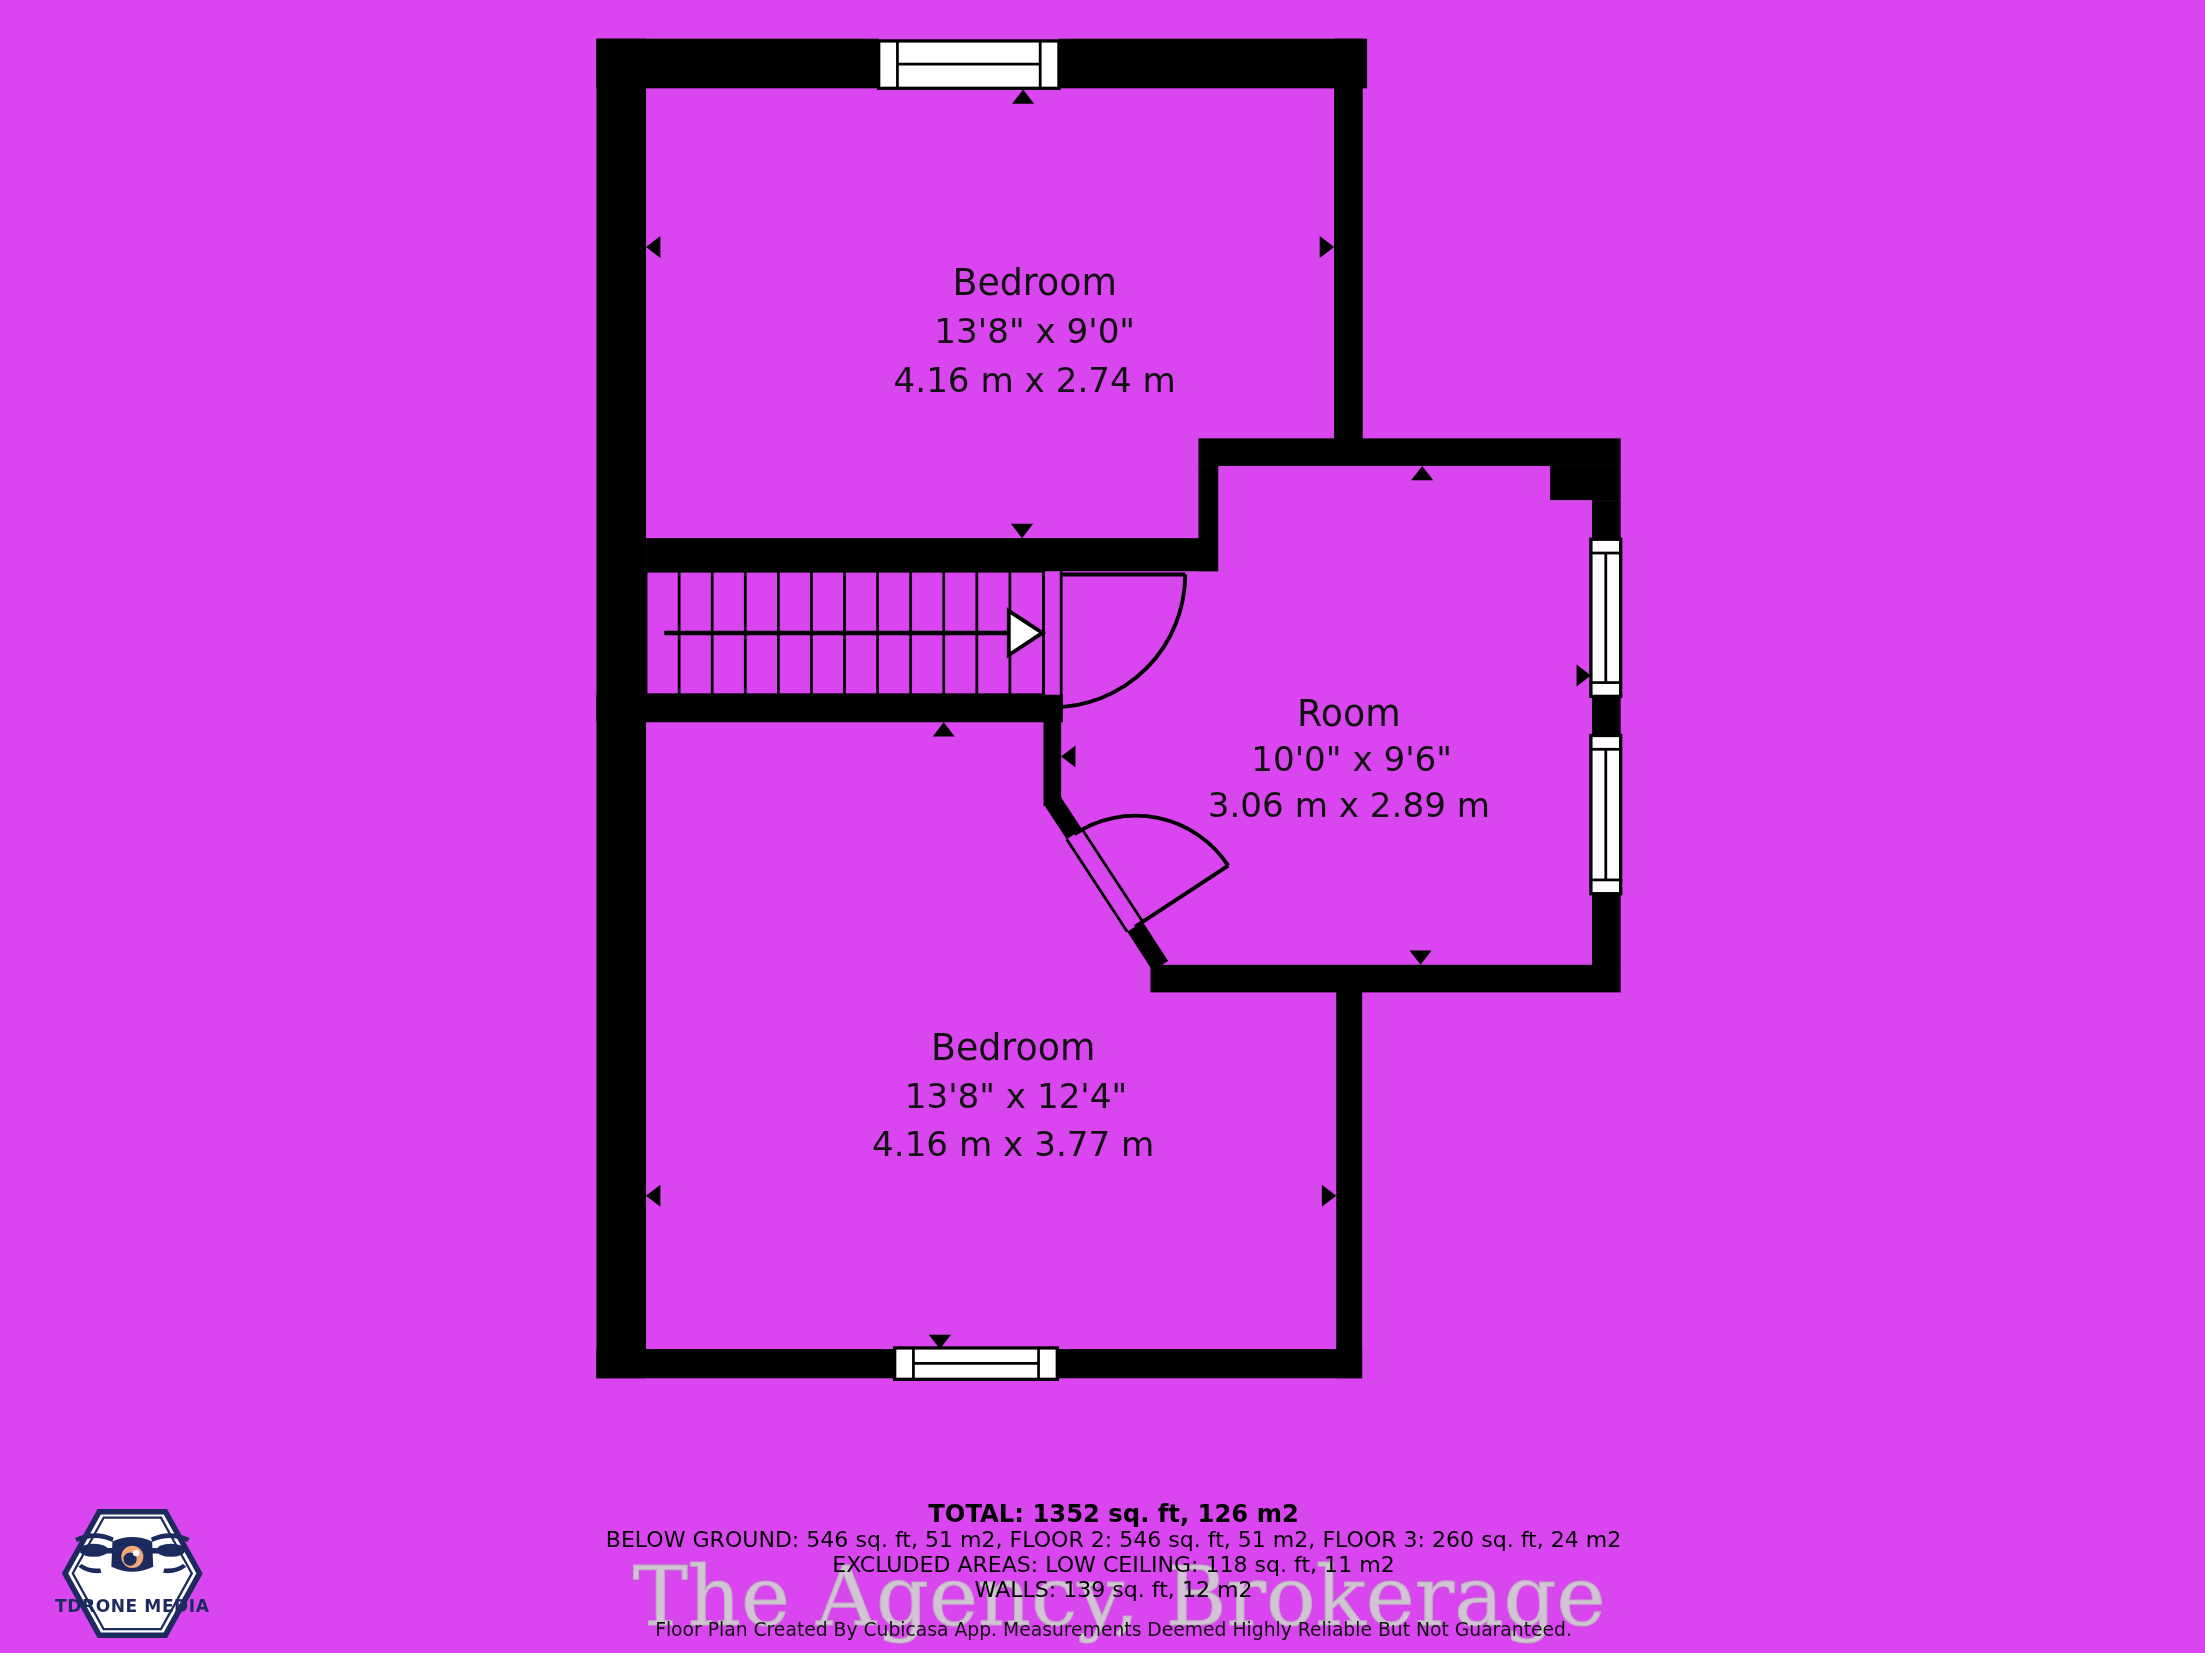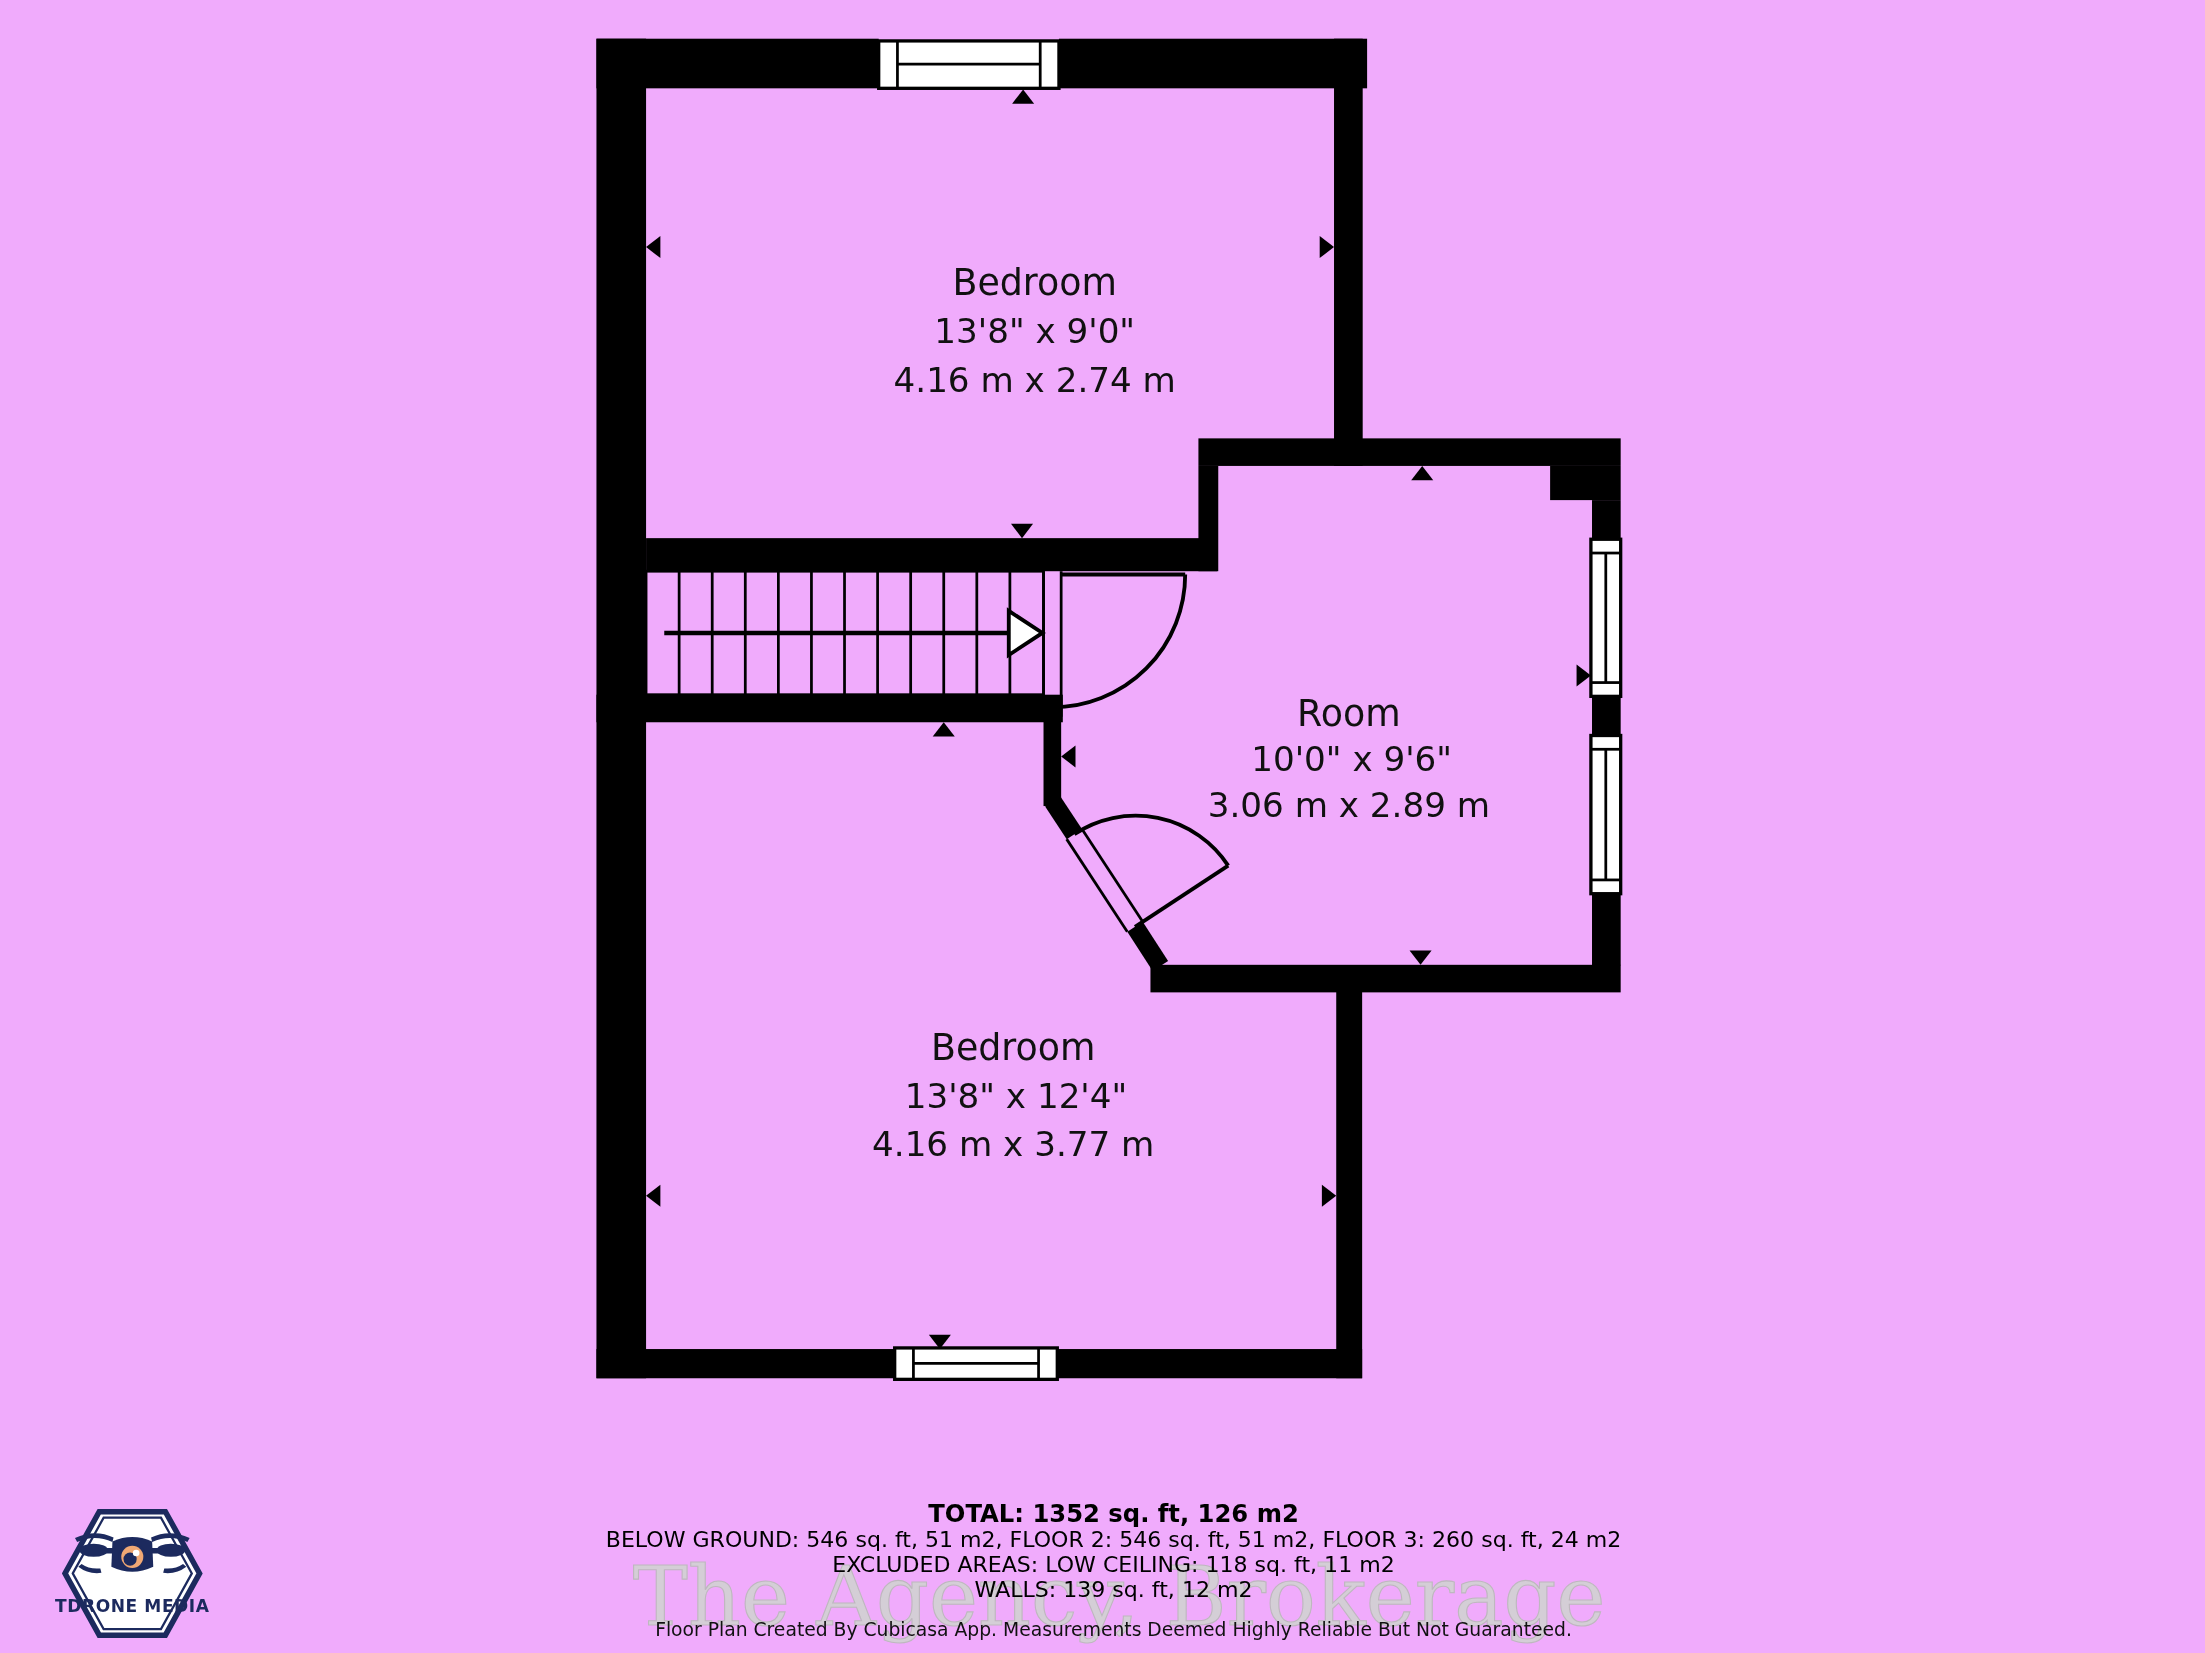--- a/index.html
+++ b/index.html
@@ -1,20 +1,20 @@
 <!DOCTYPE html>
 <html style="font-size:8.8px"><head>
 <meta charset="utf-8">
 <style>
   html, body { margin: 0; padding: 0; background: #ffffff; }
   .page {
     position: relative;
     width: 2205px;
     height: 1654px;
-    background: #f0abfc;
+    background: #d946ef;
     font-family: "DejaVu Sans", sans-serif;
     overflow: hidden;
   }
   svg { position: absolute; left: 0; top: 0; }
   .room-name   { font-size: 66px; fill: #111; }
   .room-dim    { font-size: 62px; fill: #111; }
   .wall        { fill: #000; }
   .marker      { fill: #000; }
   .thin        { stroke: #000; stroke-width: 5; fill: none; }
   .winframe    { fill: #fff; stroke: #000; stroke-width: 6; }

